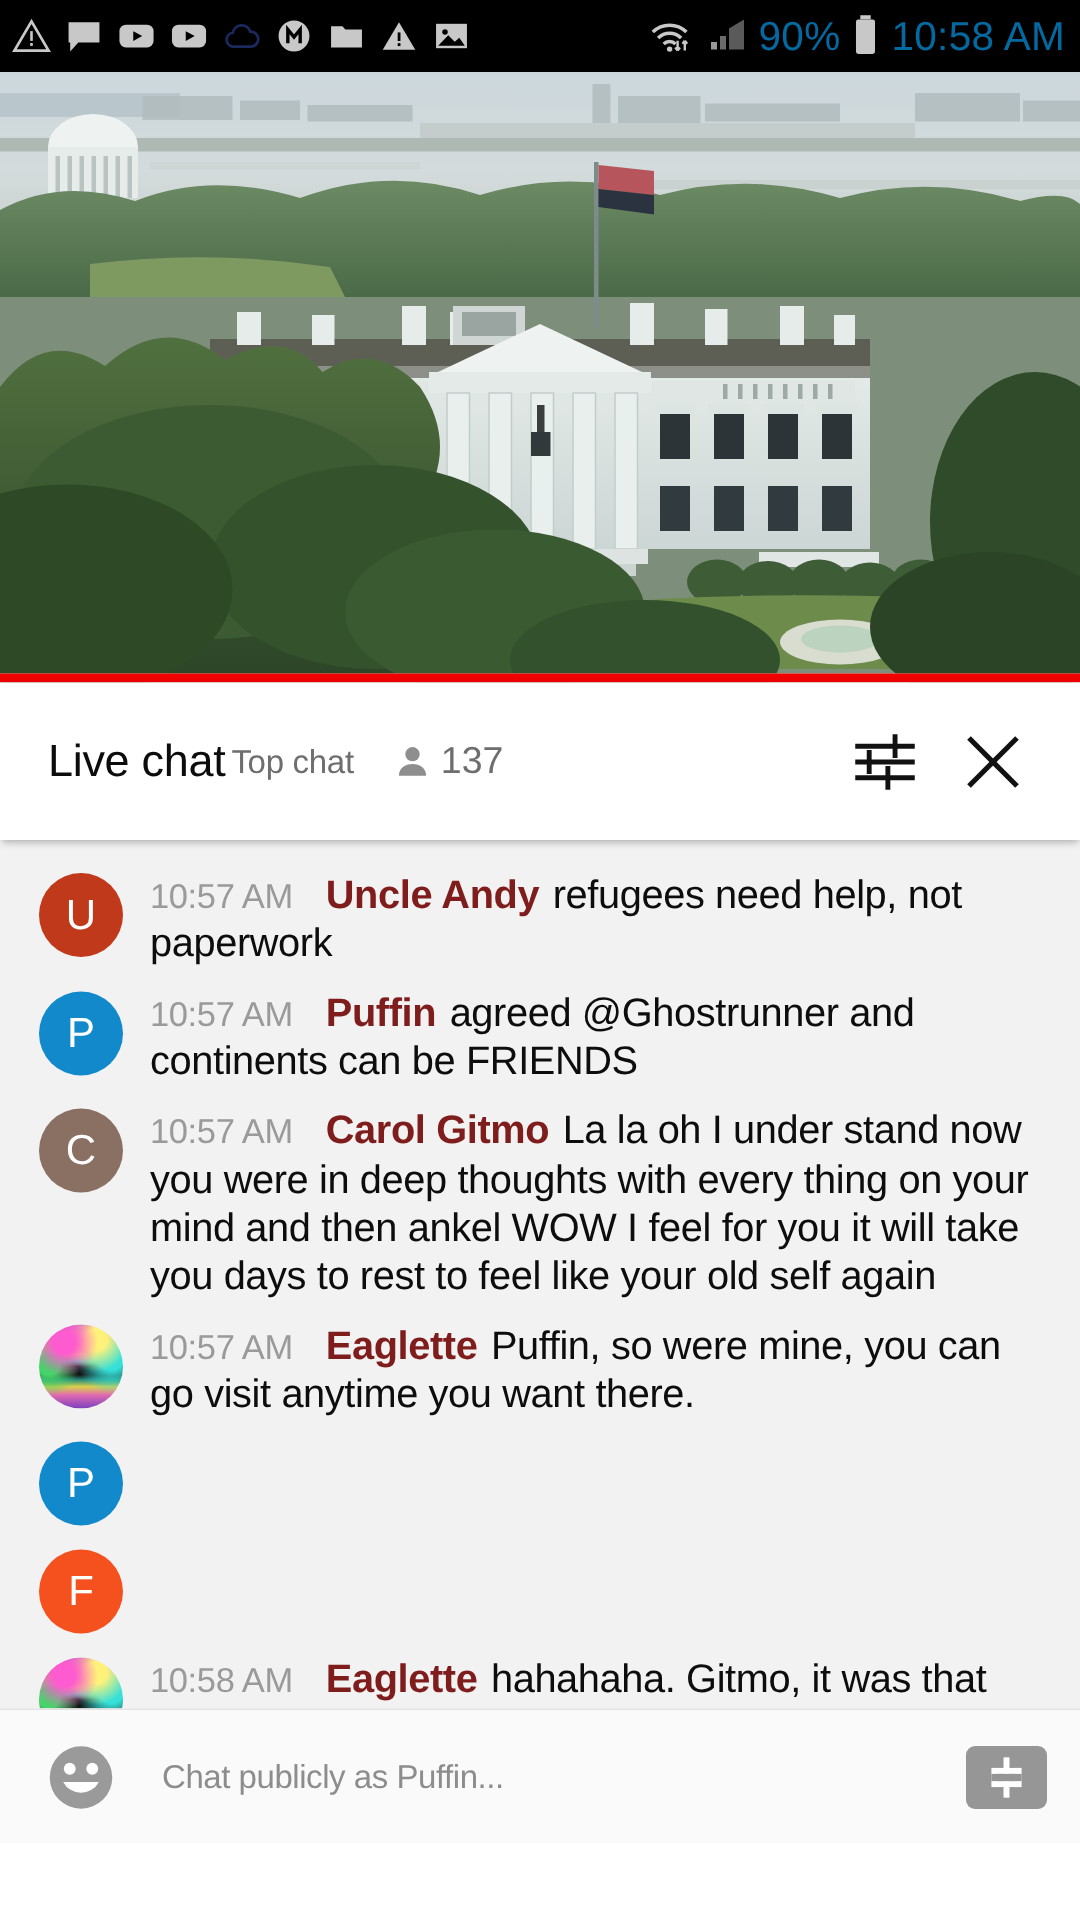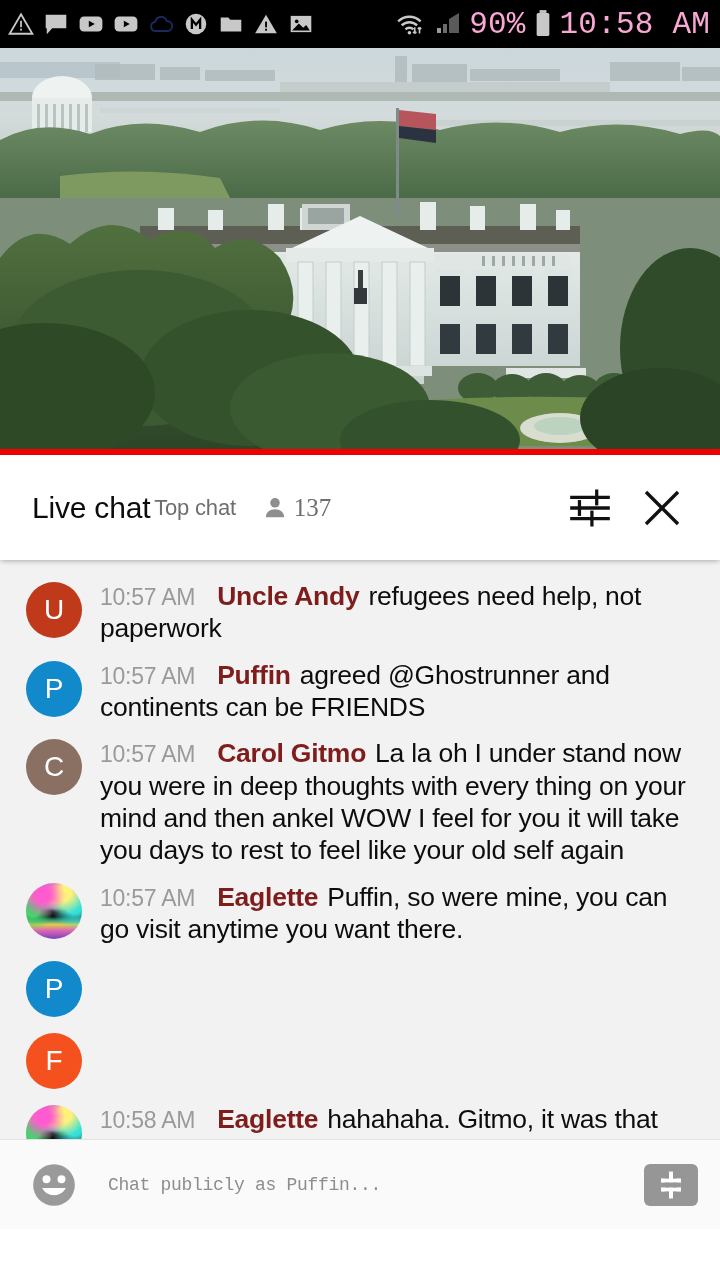--- a/index.html
+++ b/index.html
@@ -15,22 +15,22 @@
     position:relative;
     height:48px; width:720px;
     background:#000;
     display:flex; align-items:center;
     padding:0 10px 0 8px;
   }
   .sb-left{ display:flex; align-items:center; gap:9px; flex:1; }
   .sb-right{ display:flex; align-items:center; gap:7px; }
   .sb-ico{ width:26px; height:26px; display:block; }
   .sb-text{
-    color:#f9a8d4; font-size:31px; letter-spacing:.2px;
-    font-family:Liberation Mono, monospace;
+    color:#0369a1; font-size:27px; letter-spacing:.2px;
+    font-family:Liberation Sans, sans-serif;
   }
 
   
   #video-area{
     position:relative; width:720px; height:407px; overflow:hidden;
     background:#7d8f7a;
   }
   #video-frame{ position:absolute; inset:0; }
   #progress-bar{
     position:absolute; left:0; bottom:0; width:720px; height:6px;
@@ -50,21 +50,21 @@
     z-index:5;
   }
   .hdr-texts{ flex:1; display:flex; flex-direction:row; gap:4px; }
   #live-chat-title{
     font-size:30px; color:#0c0c0c; font-weight:400; line-height:1.05;
     letter-spacing:-.2px;
   }
   .hdr-sub{ display:flex; align-items:center; }
   #top-chat-label{ font-size:22px; color:#6e6e6e; letter-spacing:-.2px; }
   .viewer-block{ display:flex; align-items:center; margin-left:26px; gap:6px; }
-  #viewer-count{ font-size:25px; color:#6e6e6e;font-family:Liberation Serif, serif; }
+  #viewer-count{ font-size:25px; color:#6e6e6e; }
   .hdr-btn{
     width:72px; height:72px; display:flex; align-items:center; justify-content:center;
     background:transparent; border:none; cursor:pointer;
   }
 
   
   #chat-list{
     position:relative;
     width:720px; height:579px;
     background:#f2f2f2;
@@ -111,22 +111,22 @@
     display:flex; align-items:center; padding:0 22px 0 26px;
     border-top:1px solid #e2e2e2;
   }
   #emoji-btn{
     width:56px; height:56px; flex:0 0 56px;
     display:flex; align-items:center; justify-content:center;
     cursor:pointer;
   }
   #chat-input{
     flex:1; border:none; outline:none; background:transparent;
-    font-family:Liberation Mono, monospace;
-    font-size:18px; color:#a21caf; letter-spacing:-.3px;
+    font-family:Liberation Sans, sans-serif;
+    font-size:22px; color:#a21caf; letter-spacing:-.3px;
     padding-left:26px;
   }
   #chat-input::placeholder{ color:#8d8d8d; }
   #superchat-btn{
     width:54px; height:42px; border-radius:6px; background:#969696;
     display:flex; align-items:center; justify-content:center;
     cursor:pointer; flex:0 0 54px; margin-left:10px;
   }
 </style>
 </head>

